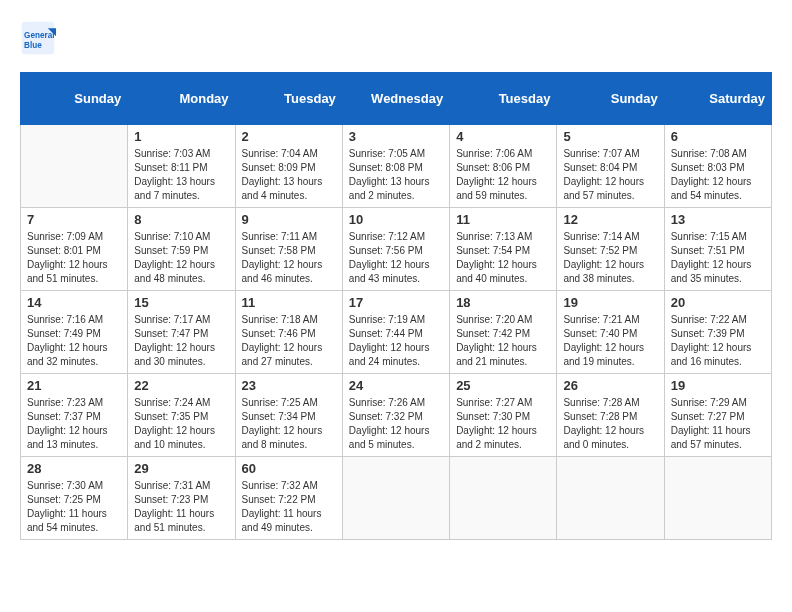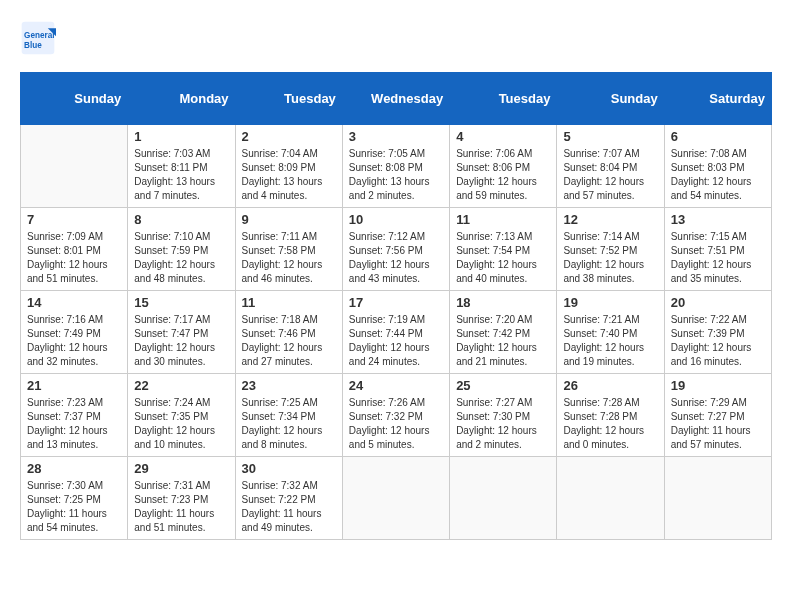--- a/index.html
+++ b/index.html
@@ -241,21 +241,21 @@
       <tr>
         <td>
           <div class="day-num">28</div>
           <div class="day-info">Sunrise: 7:30 AM<br>Sunset: 7:25 PM<br>Daylight: 11 hours<br>and 54 minutes.</div>
         </td>
         <td>
           <div class="day-num">29</div>
           <div class="day-info">Sunrise: 7:31 AM<br>Sunset: 7:23 PM<br>Daylight: 11 hours<br>and 51 minutes.</div>
         </td>
         <td>
-          <div class="day-num">30</div>
+          <div class="day-num">60</div>
           <div class="day-info">Sunrise: 7:32 AM<br>Sunset: 7:22 PM<br>Daylight: 11 hours<br>and 49 minutes.</div>
         </td>
         <td class="empty-cell"></td>
         <td class="empty-cell"></td>
         <td class="empty-cell"></td>
         <td class="empty-cell"></td>
       </tr>
     </tbody>
 </table>
 

